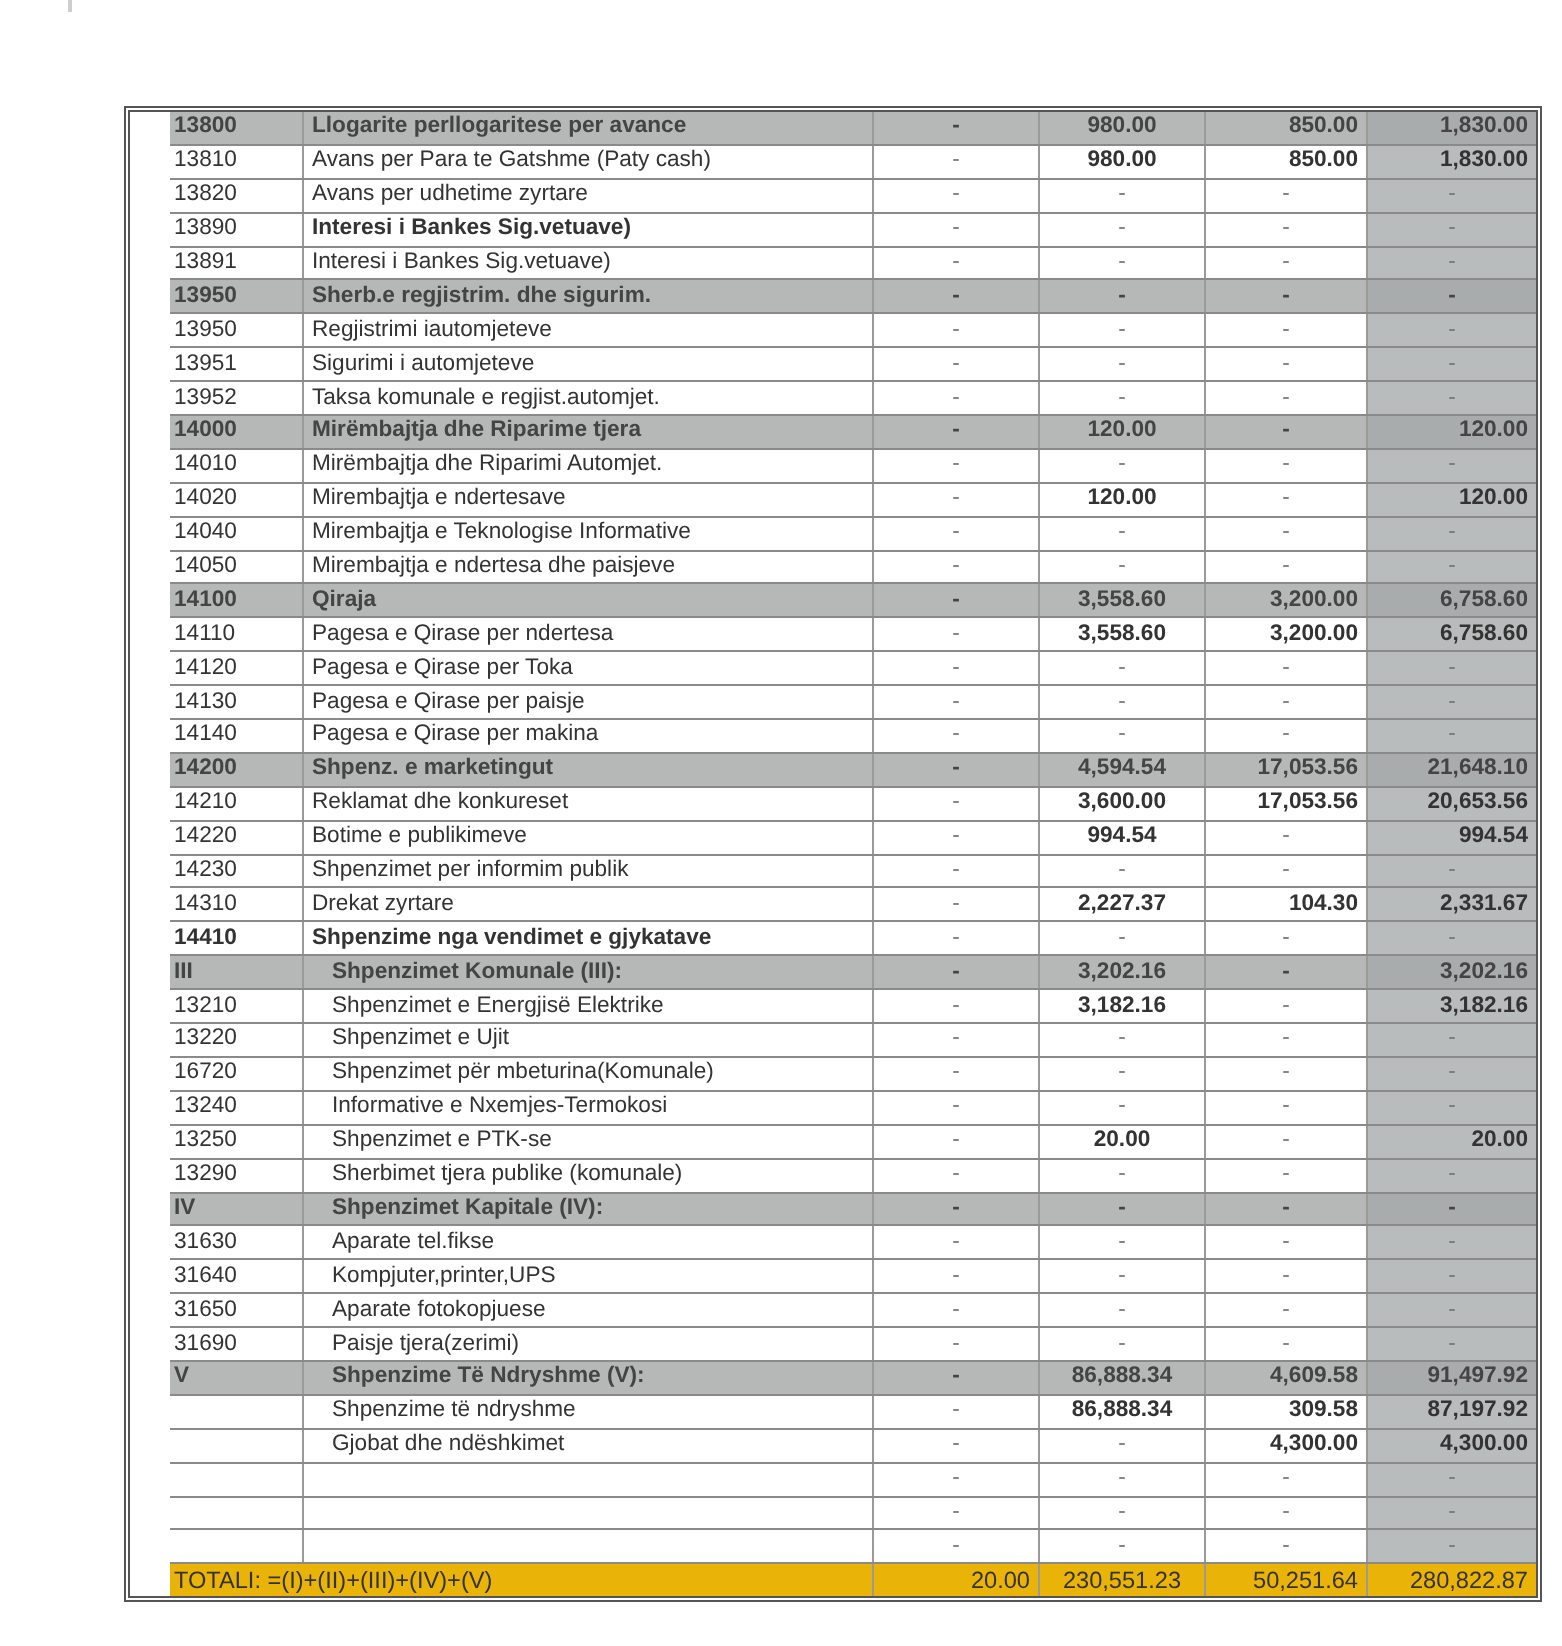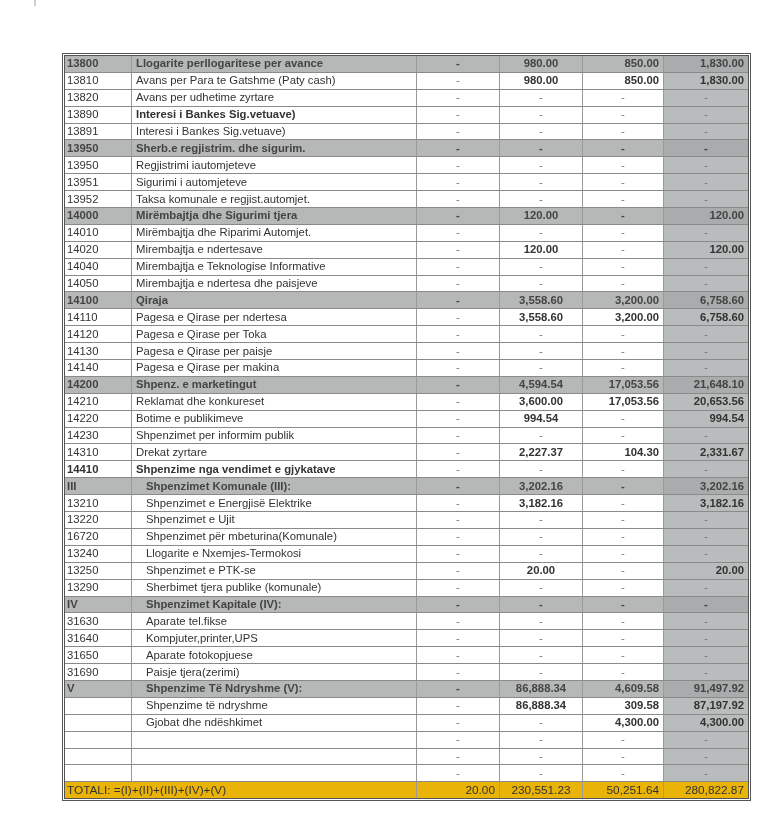--- a/index.html
+++ b/index.html
@@ -6,21 +6,21 @@
   body {
     width: 781px; height: 823px; background: #ffffff; position: relative; overflow: hidden;
     font-family: "Liberation Sans", sans-serif;
   }
   .page-mark { position: absolute; left: 34px; top: 0; width: 2px; height: 6px; background: #cfcfcf; }
   .sheet {
     position: absolute; left: 62px; top: 53px;
     border: 3px double #555;
     border-collapse: collapse;
   }
-  table { border-collapse: collapse; table-layout: fixed; }
+  table { border-collapse: collapse; table-layout: fixed; margin-left: 20px; }
   td {
     height: 15.9px; padding: 0 4px; font-size: 11.3px; color: #333;
     border-right: 1px solid #9a9a9a; border-bottom: 1px solid #8a8a8a;
     white-space: nowrap; overflow: hidden; line-height: 15px;
   }
   td.c1 { width: 60px; padding-left: 2px; }
   td.c2 { width: 266px; }
   td.c3 { width: 74px; text-align: center; }
   td.c4 { width: 74px; text-align: center; }
   td.c5 { width: 72px; text-align: right; }
@@ -110,21 +110,21 @@
         <tr>
           <td class="c1">13952</td>
           <td class="c2">Taksa komunale e regjist.automjet.</td>
           <td class="c3 dash">-</td>
           <td class="c4 dash">-</td>
           <td class="c5 dash">-</td>
           <td class="c6 dash">-</td>
         </tr>
         <tr class="group">
           <td class="c1">14000</td>
-          <td class="c2">Mirëmbajtja dhe Sigurimi tjera</td>
+          <td class="c2">Mirëmbajtja dhe Riparime tjera</td>
           <td class="c3 dash">-</td>
           <td class="c4 num">120.00</td>
           <td class="c5 dash">-</td>
           <td class="c6 num">120.00</td>
         </tr>
         <tr>
           <td class="c1">14010</td>
           <td class="c2">Mirëmbajtja  dhe Riparimi  Automjet.</td>
           <td class="c3 dash">-</td>
           <td class="c4 dash">-</td>
@@ -270,21 +270,21 @@
         <tr>
           <td class="c1">16720</td>
           <td class="c2 indent">Shpenzimet për mbeturina(Komunale)</td>
           <td class="c3 dash">-</td>
           <td class="c4 dash">-</td>
           <td class="c5 dash">-</td>
           <td class="c6 dash">-</td>
         </tr>
         <tr>
           <td class="c1">13240</td>
-          <td class="c2 indent">Llogarite e Nxemjes-Termokosi</td>
+          <td class="c2 indent">Informative e Nxemjes-Termokosi</td>
           <td class="c3 dash">-</td>
           <td class="c4 dash">-</td>
           <td class="c5 dash">-</td>
           <td class="c6 dash">-</td>
         </tr>
         <tr>
           <td class="c1">13250</td>
           <td class="c2 indent">Shpenzimet e PTK-se</td>
           <td class="c3 dash">-</td>
           <td class="c4 num">20.00</td>

